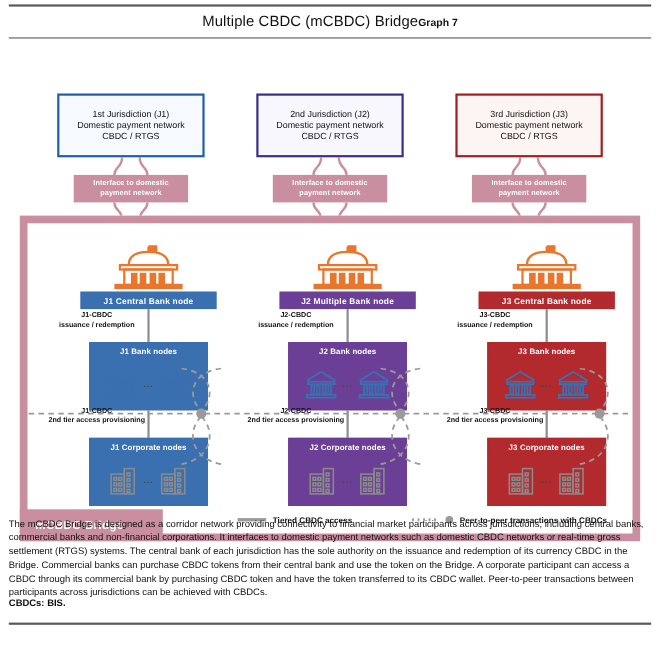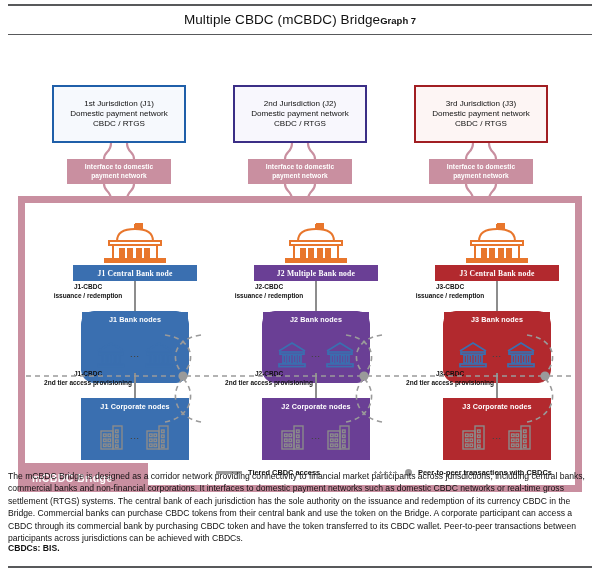--- a/index.html
+++ b/index.html
@@ -78,26 +78,25 @@
   .col.c1 { left: 20px; }
   .col.c2 { left: 201px; }
   .col.c3 { left: 382px; }
 
   .cb-icon { position: absolute; left: 56px; top: 18px; width: 68px; height: 42px; }
 
   .node-hd {
     position: absolute; color: #fff; font-size: 7.6px; font-weight: 700;
     display: flex; align-items: center; justify-content: center; letter-spacing: .2px;
     text-align:center;
-    font-family:Liberation Serif, serif;
   }
   .cb-label { left: 28px; top: 62px; width: 124px; height: 16px; }
 
   .group-box { position: absolute; border: 1.6px solid; background: #fff; }
-  .bank-box { left: 36px; top: 108px; width: 108px; height: 72px; border-radius: 13px; }
+  .bank-box { left: 36px; top: 108px; width: 108px; height: 62px; }
   .corp-box { left: 36px; top: 195px; width: 108px; height: 62px; }
   .group-hd { position:absolute; left:0; right:0; top:0; height:15px;
     color:#fff; font-size:7.2px; font-weight:700; display:flex;
     align-items:center; justify-content:center; letter-spacing:.1px; }
   .group-body { position:absolute; left:0; right:0; top:15px; bottom:0;
     display:flex; align-items:center; justify-content:center; gap:4px; }
   .ell { font-size: 8px; font-weight: 700; color:#444; letter-spacing:1px; }
 
   .vline { position: absolute; width: 2px; background: #8d8d8d; }
   .vl-1 { left: 89px; top: 78px; height: 30px; }

